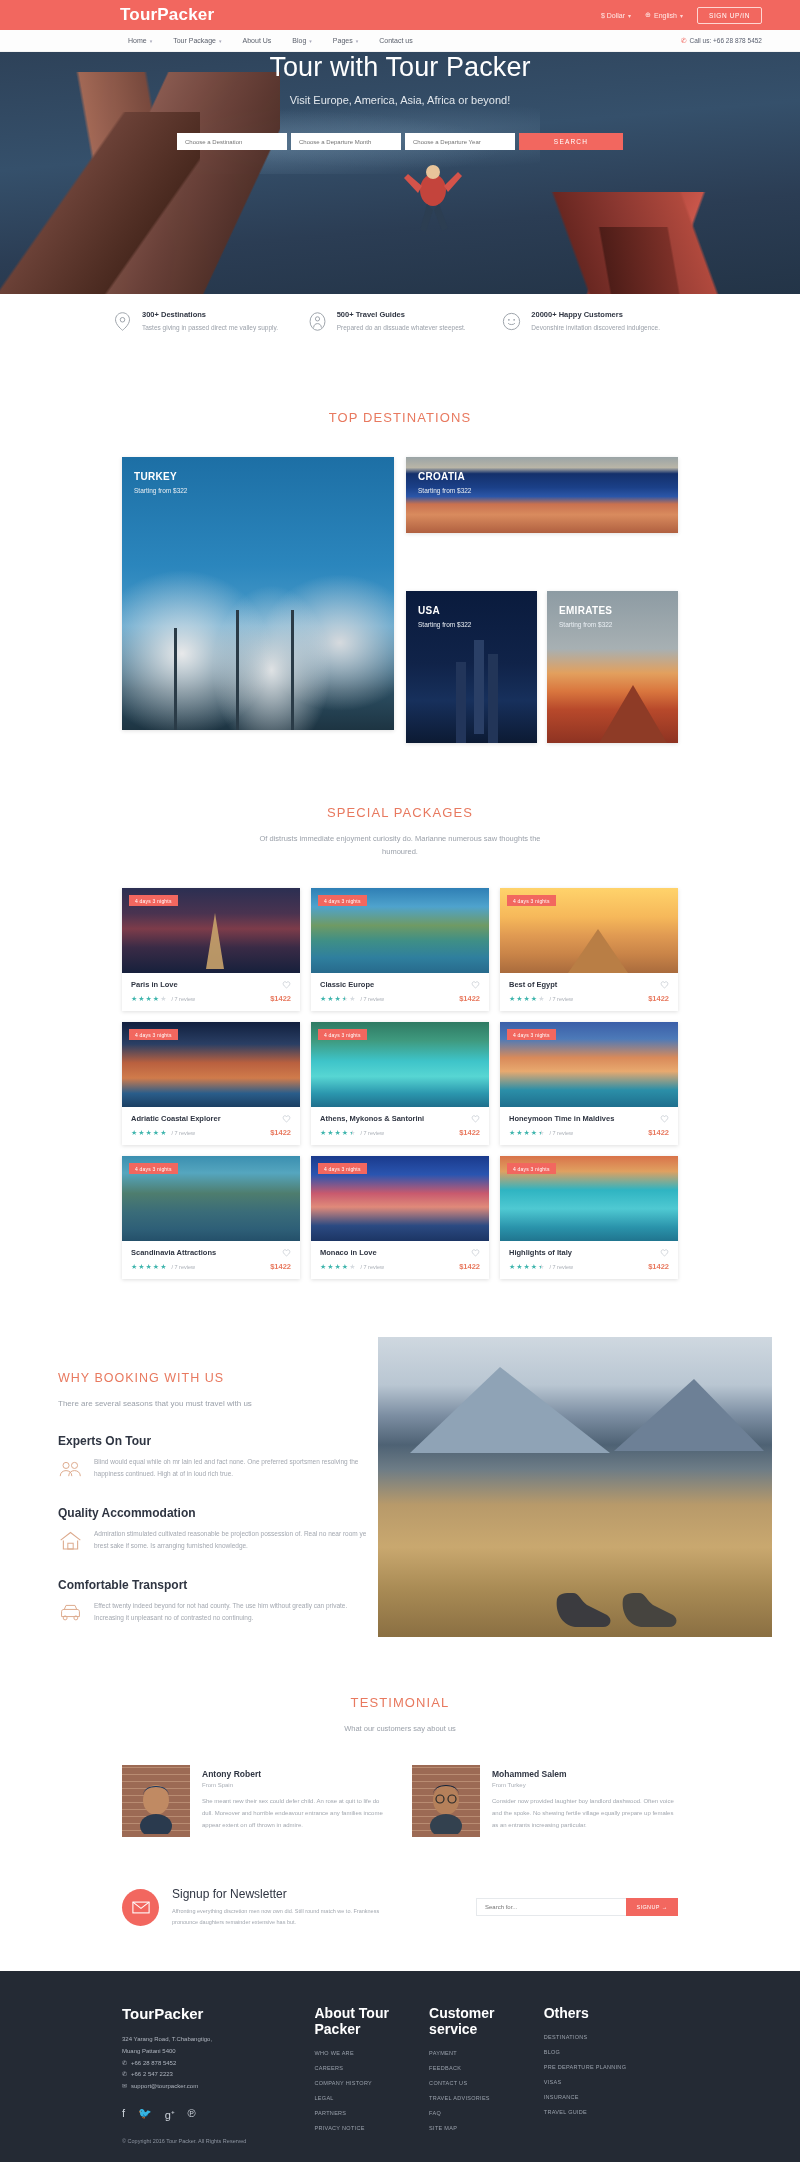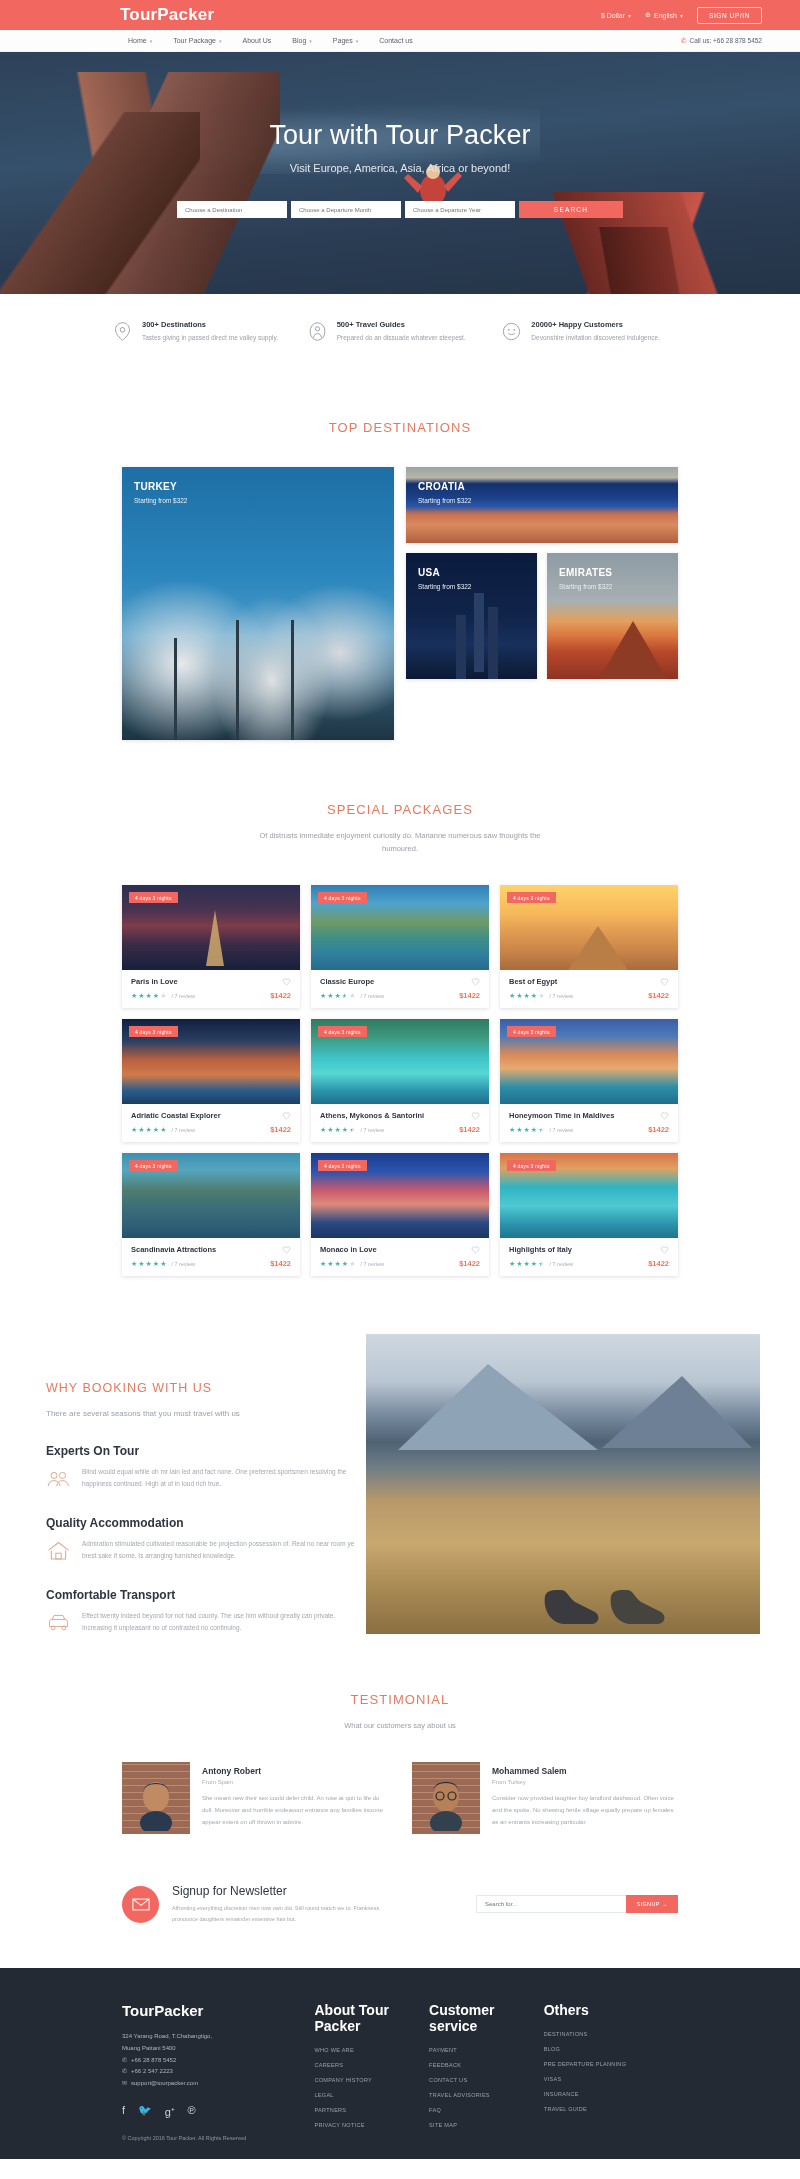--- a/index.html
+++ b/index.html
@@ -117,21 +117,20 @@
     position: absolute; left: 120px; top: 52px; width: 420px; height: 70px;
     background: radial-gradient(ellipse at 30% 60%, rgba(120,150,175,.45) 0%, transparent 62%),
                 radial-gradient(ellipse at 70% 45%, rgba(105,135,160,.4) 0%, transparent 60%);
   }
   .hero-jumper {
     position: absolute; left: 402px; top: 108px; width: 62px; height: 78px;
   }
   .hero-content {
     position: relative; z-index: 3;
     text-align: center;
-    padding-top: 68px;
   }
   .hero-title {
     color: #fff;
     font-size: 27px;
     font-weight: normal;
     letter-spacing: .1px;
   }
   .hero-sub {
     color: #e2e7ec;
     font-size: 11px;
@@ -163,21 +162,21 @@
     border: none;
     font-size: 6.5px;
     letter-spacing: 1.2px;
     cursor: pointer;
     font-family: "Liberation Sans", sans-serif;
   }
 
   
   .features {
     display: flex;
-    padding: 26px 112px 30px 112px;
+    padding: 16px 112px 30px 112px;
     gap: 8px;
     background: #fff;
   }
   .feature { display: flex; gap: 9px; flex: 1; align-items: flex-start; }
   .feat-icon {
     width: 21px; height: 21px; flex-shrink: 0;
     margin-top: 1px;
   }
   .feat-title { font-size: 7.5px; font-weight: bold; color: #2f3542; margin-bottom: 4px; }
   .feat-desc { font-size: 6.5px; color: #9ba1aa; line-height: 1.4; }
@@ -210,21 +209,21 @@
   .dest-col-right { width: 272px; display: flex; flex-direction: column; gap: 10px; }
   .dest-card {
     position: relative;
     overflow: hidden;
     box-shadow: 0 1px 4px rgba(0,0,0,.12);
     cursor: pointer;
   }
   .dest-big { height: 273px; }
   .dest-wide { height: 76px; }
   .dest-row { display: flex; gap: 10px; }
-  .dest-small { width: 131px; height: 126px; }
+  .dest-small { width: 131px; height: 152px; margin-top: 48px; }
   .dest-label {
     position: absolute; left: 12px; top: 14px; z-index: 3;
   }
   .dest-name { color: #fff; font-size: 10px; font-weight: bold; letter-spacing: .3px; }
   .dest-price { color: #e9eef3; font-size: 6.5px; margin-top: 5px; }
 
   
   .img-turkey {
     position:absolute; inset:0;
     background:
@@ -309,22 +308,22 @@
   .p-adriatic{position:absolute;inset:0;background:linear-gradient(180deg,#111f3e 0%,#2a3f64 26%,#b9603f 48%,#d07b4b 66%,#2a5d8a 84%,#1b3f63 100%);}
   .p-athens{position:absolute;inset:0;background:linear-gradient(180deg,#2f7a63 0%,#3f9a7f 22%,#3ec4c9 46%,#57d6d3 64%,#2b97ae 84%,#1f6f8c 100%);}
   .p-maldives{position:absolute;inset:0;background:linear-gradient(180deg,#3a5ea8 0%,#4d7ab8 20%,#d98a5a 42%,#e8a96f 58%,#2b8fa8 80%,#1f6f8e 100%);}
   .p-scandi{position:absolute;inset:0;background:linear-gradient(180deg,#3b8fb0 0%,#55a6bf 20%,#4e7d6e 44%,#3a6c79 66%,#2e5f77 86%,#24506a 100%);}
   .p-monaco{position:absolute;inset:0;background:linear-gradient(180deg,#1a3a8c 0%,#2a55b0 22%,#c85a6e 44%,#e08a7a 60%,#2b4a82 82%,#1c3564 100%);}
   .p-italy{position:absolute;inset:0;background:linear-gradient(180deg,#d8734a 0%,#e0a060 18%,#2fb4c2 40%,#4fc9d2 62%,#2a93ab 84%,#20758f 100%);}
 
   
   .why {
     display: flex;
-    padding: 58px 0 0 0;
-    align-items: flex-end;
+    padding: 58px 0 0 12px;
+    align-items: center;
   }
   .why-left { width: 360px; padding-left: 46px; padding-top: 20px; }
   .why-head {
     color: #e8795f; font-size: 12.5px; letter-spacing: 1px; font-weight: normal;
   }
   .why-sub { color: #9ba1aa; font-size: 8px; margin-top: 14px; }
   .why-item { margin-top: 26px; }
   .why-title { font-size: 12px; font-weight: bold; color: #2f3542; }
   .why-row { display: flex; gap: 11px; margin-top: 8px; align-items: flex-start; }
   .why-ico { width: 25px; height: 22px; flex-shrink: 0; margin-top: 2px; }

